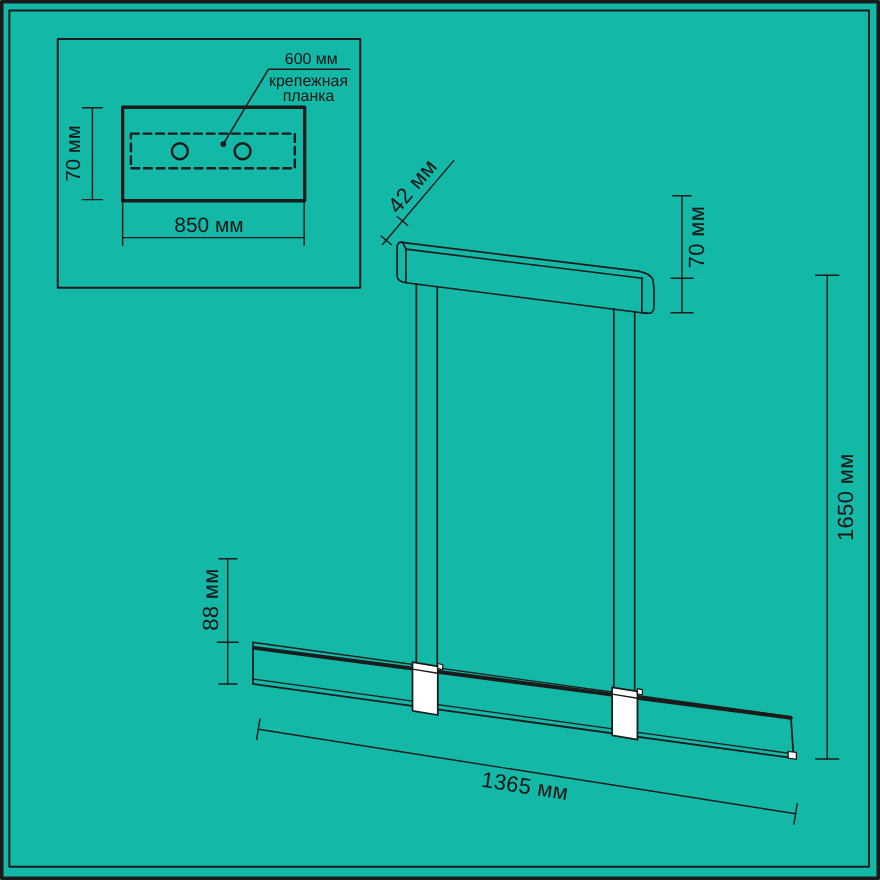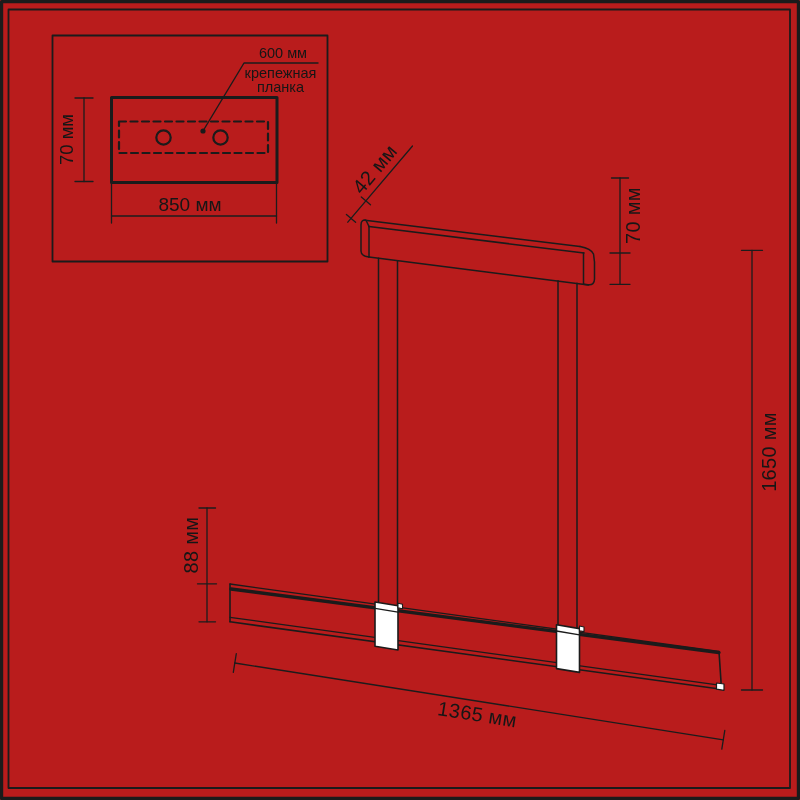--- a/index.html
+++ b/index.html
@@ -1,16 +1,16 @@
 <!DOCTYPE html>
 <html><head>
 <meta charset="utf-8">
 <style>
   html,body{margin:0;padding:0;background:#ffffff;}
-  .stage{position:relative;width:800px;height:800px;background:#b91c1c;overflow:hidden;}
+  .stage{position:relative;width:800px;height:800px;background:#14b8a6;overflow:hidden;}
   svg{display:block;}
   text{font-family:"Liberation Sans","DejaVu Sans",sans-serif;fill:#161616;}
   .t-dim{font-size:20px;letter-spacing:.3px;}
   .t-mid{font-size:19px;}
   .t-ins{font-size:18.5px;}
   .t-small{font-size:14.5px;}
   .ln{stroke:#1b1b1b;fill:none;stroke-linecap:round;stroke-linejoin:round;}
   .dim{stroke:#1c1c1c;fill:none;stroke-width:1.3;stroke-linecap:round;}
   .white{fill:#ffffff;}
 </style>

